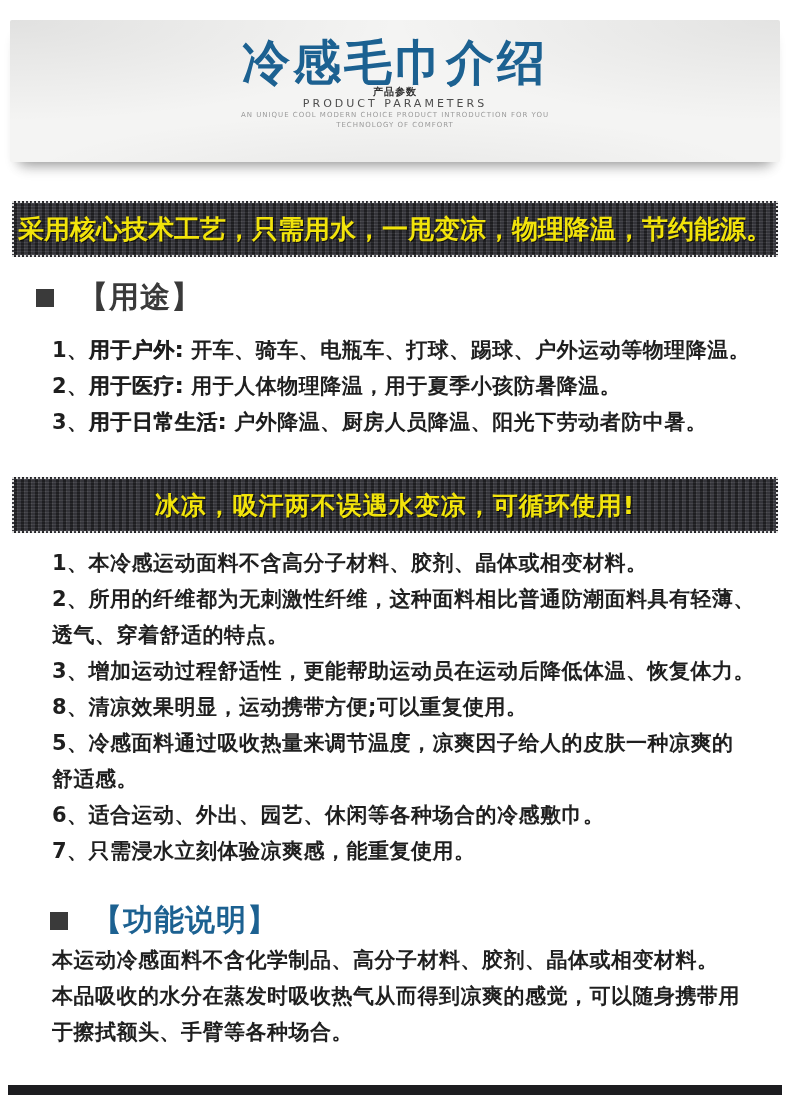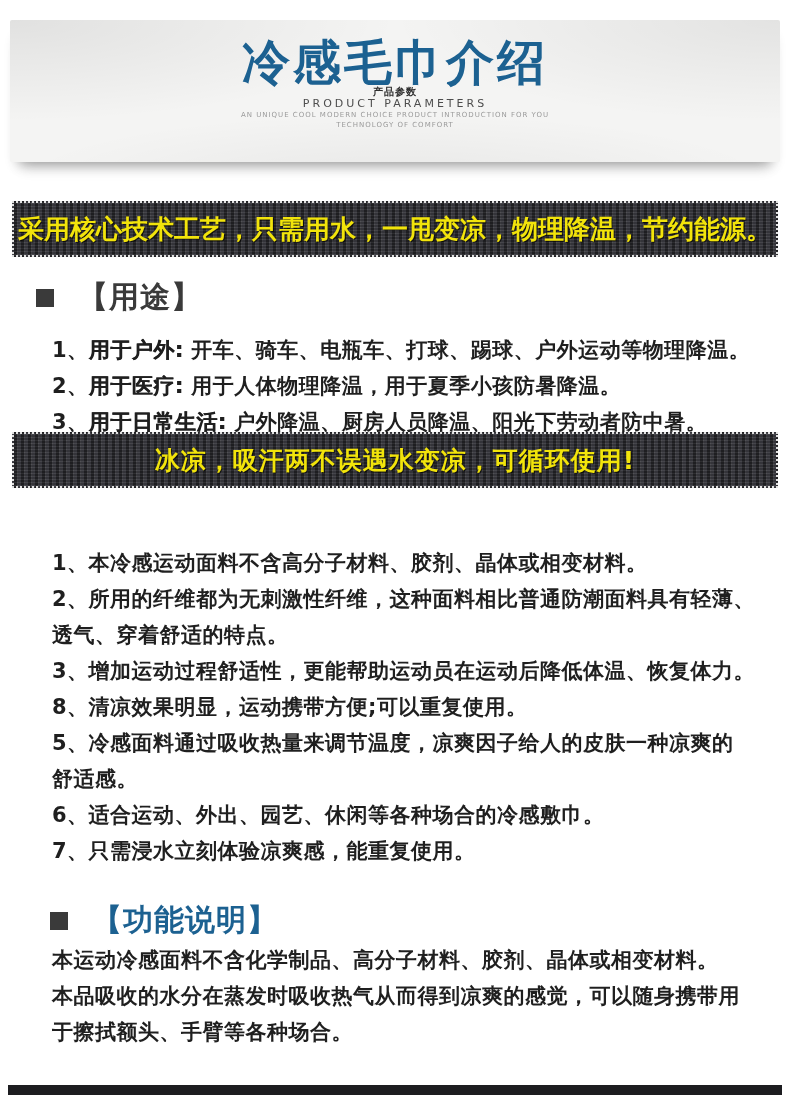--- a/index.html
+++ b/index.html
@@ -44,21 +44,21 @@
     background-image:
       repeating-linear-gradient(90deg, rgba(0,0,0,0.35) 0 3px, rgba(255,255,255,0.06) 3px 4px, rgba(70,70,80,0.25) 4px 7px),
       repeating-linear-gradient(0deg, rgba(255,255,255,0.05) 0 1px, rgba(0,0,0,0.22) 1px 3px);
     border:2px dotted #e2e2e2;
     display:flex; align-items:center; justify-content:center;
     overflow:hidden; white-space:nowrap;
     color:#f2e40b; font-weight:bold;
     text-shadow:1px 1px 0 rgba(0,0,0,0.65);
   }
   .banner-1 { top:201px; font-size:26px; }
-  .banner-2 { top:432px; font-size:25px; letter-spacing:1px; }
+  .banner-2 { top:477px; font-size:25px; letter-spacing:1px; }
 
   
   .section-head {
     position:absolute; left:36px; display:flex; align-items:center;
   }
   .bullet-square {
     width:18px; height:18px; background:#3a3a3a; margin-right:24px; flex:0 0 auto;
   }
   .head-text { font-size:30px; font-weight:bold; letter-spacing:1px; }
   .head-gray { color:#3a3a3a; }

